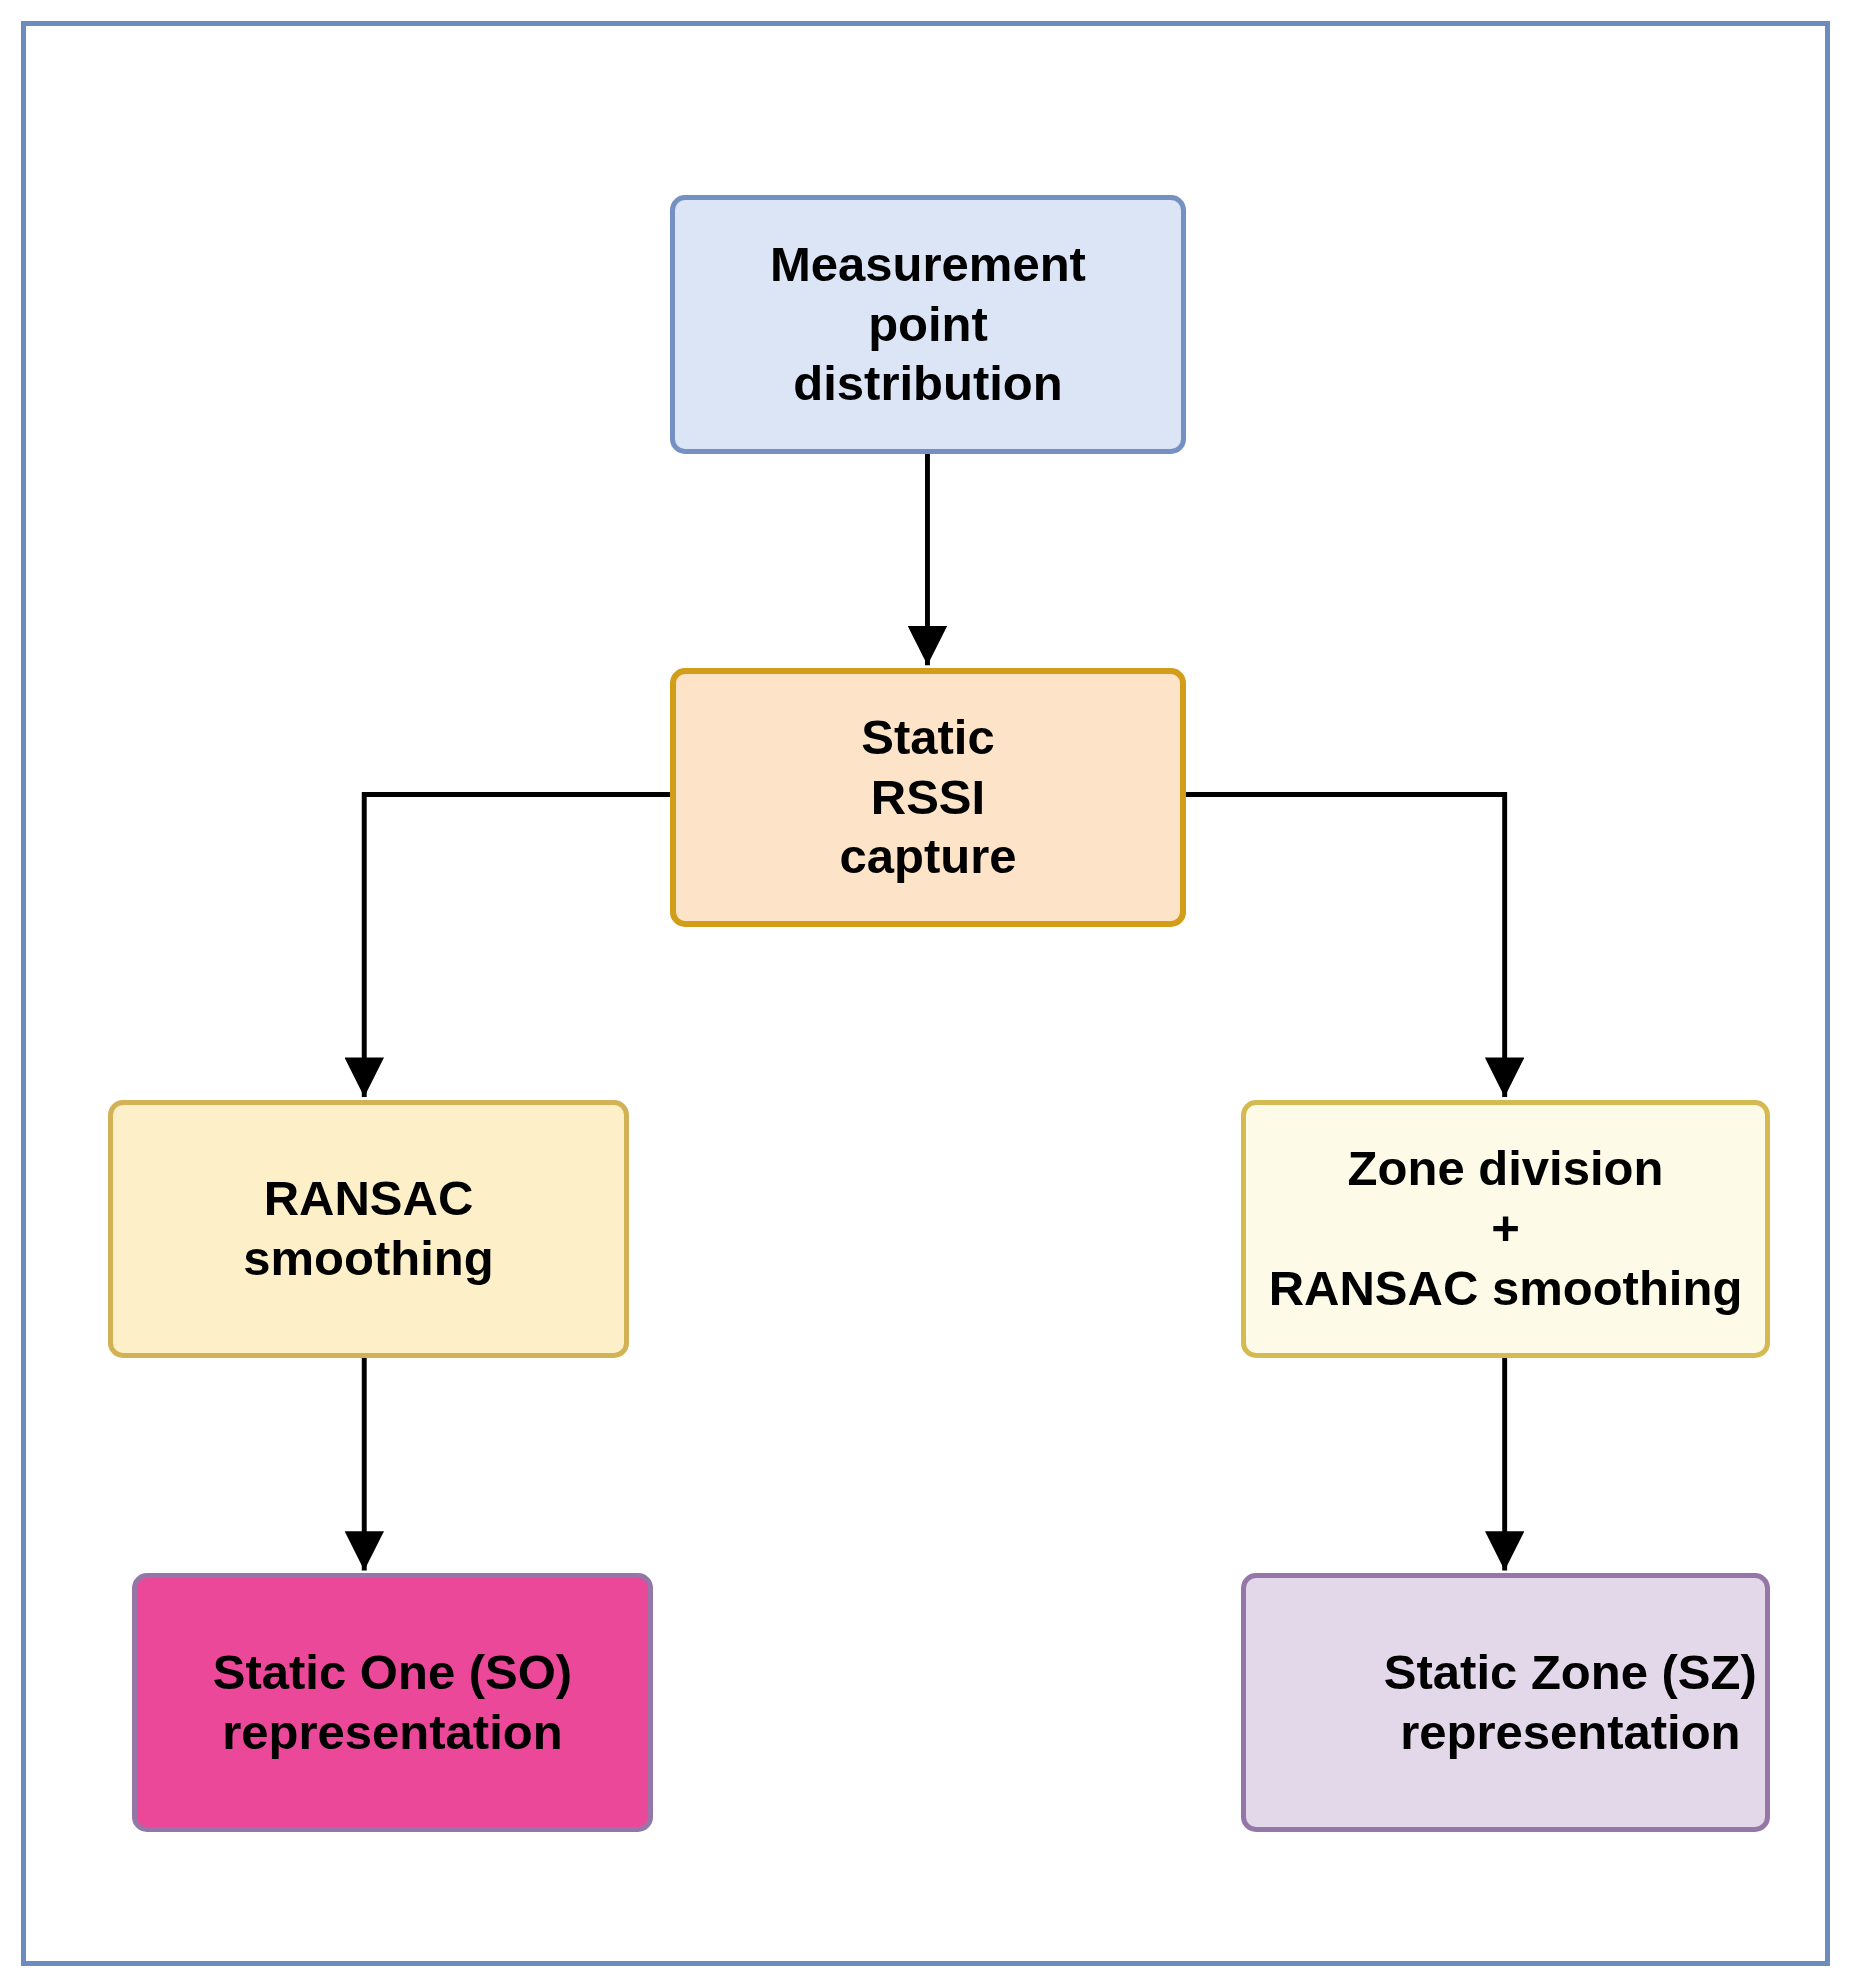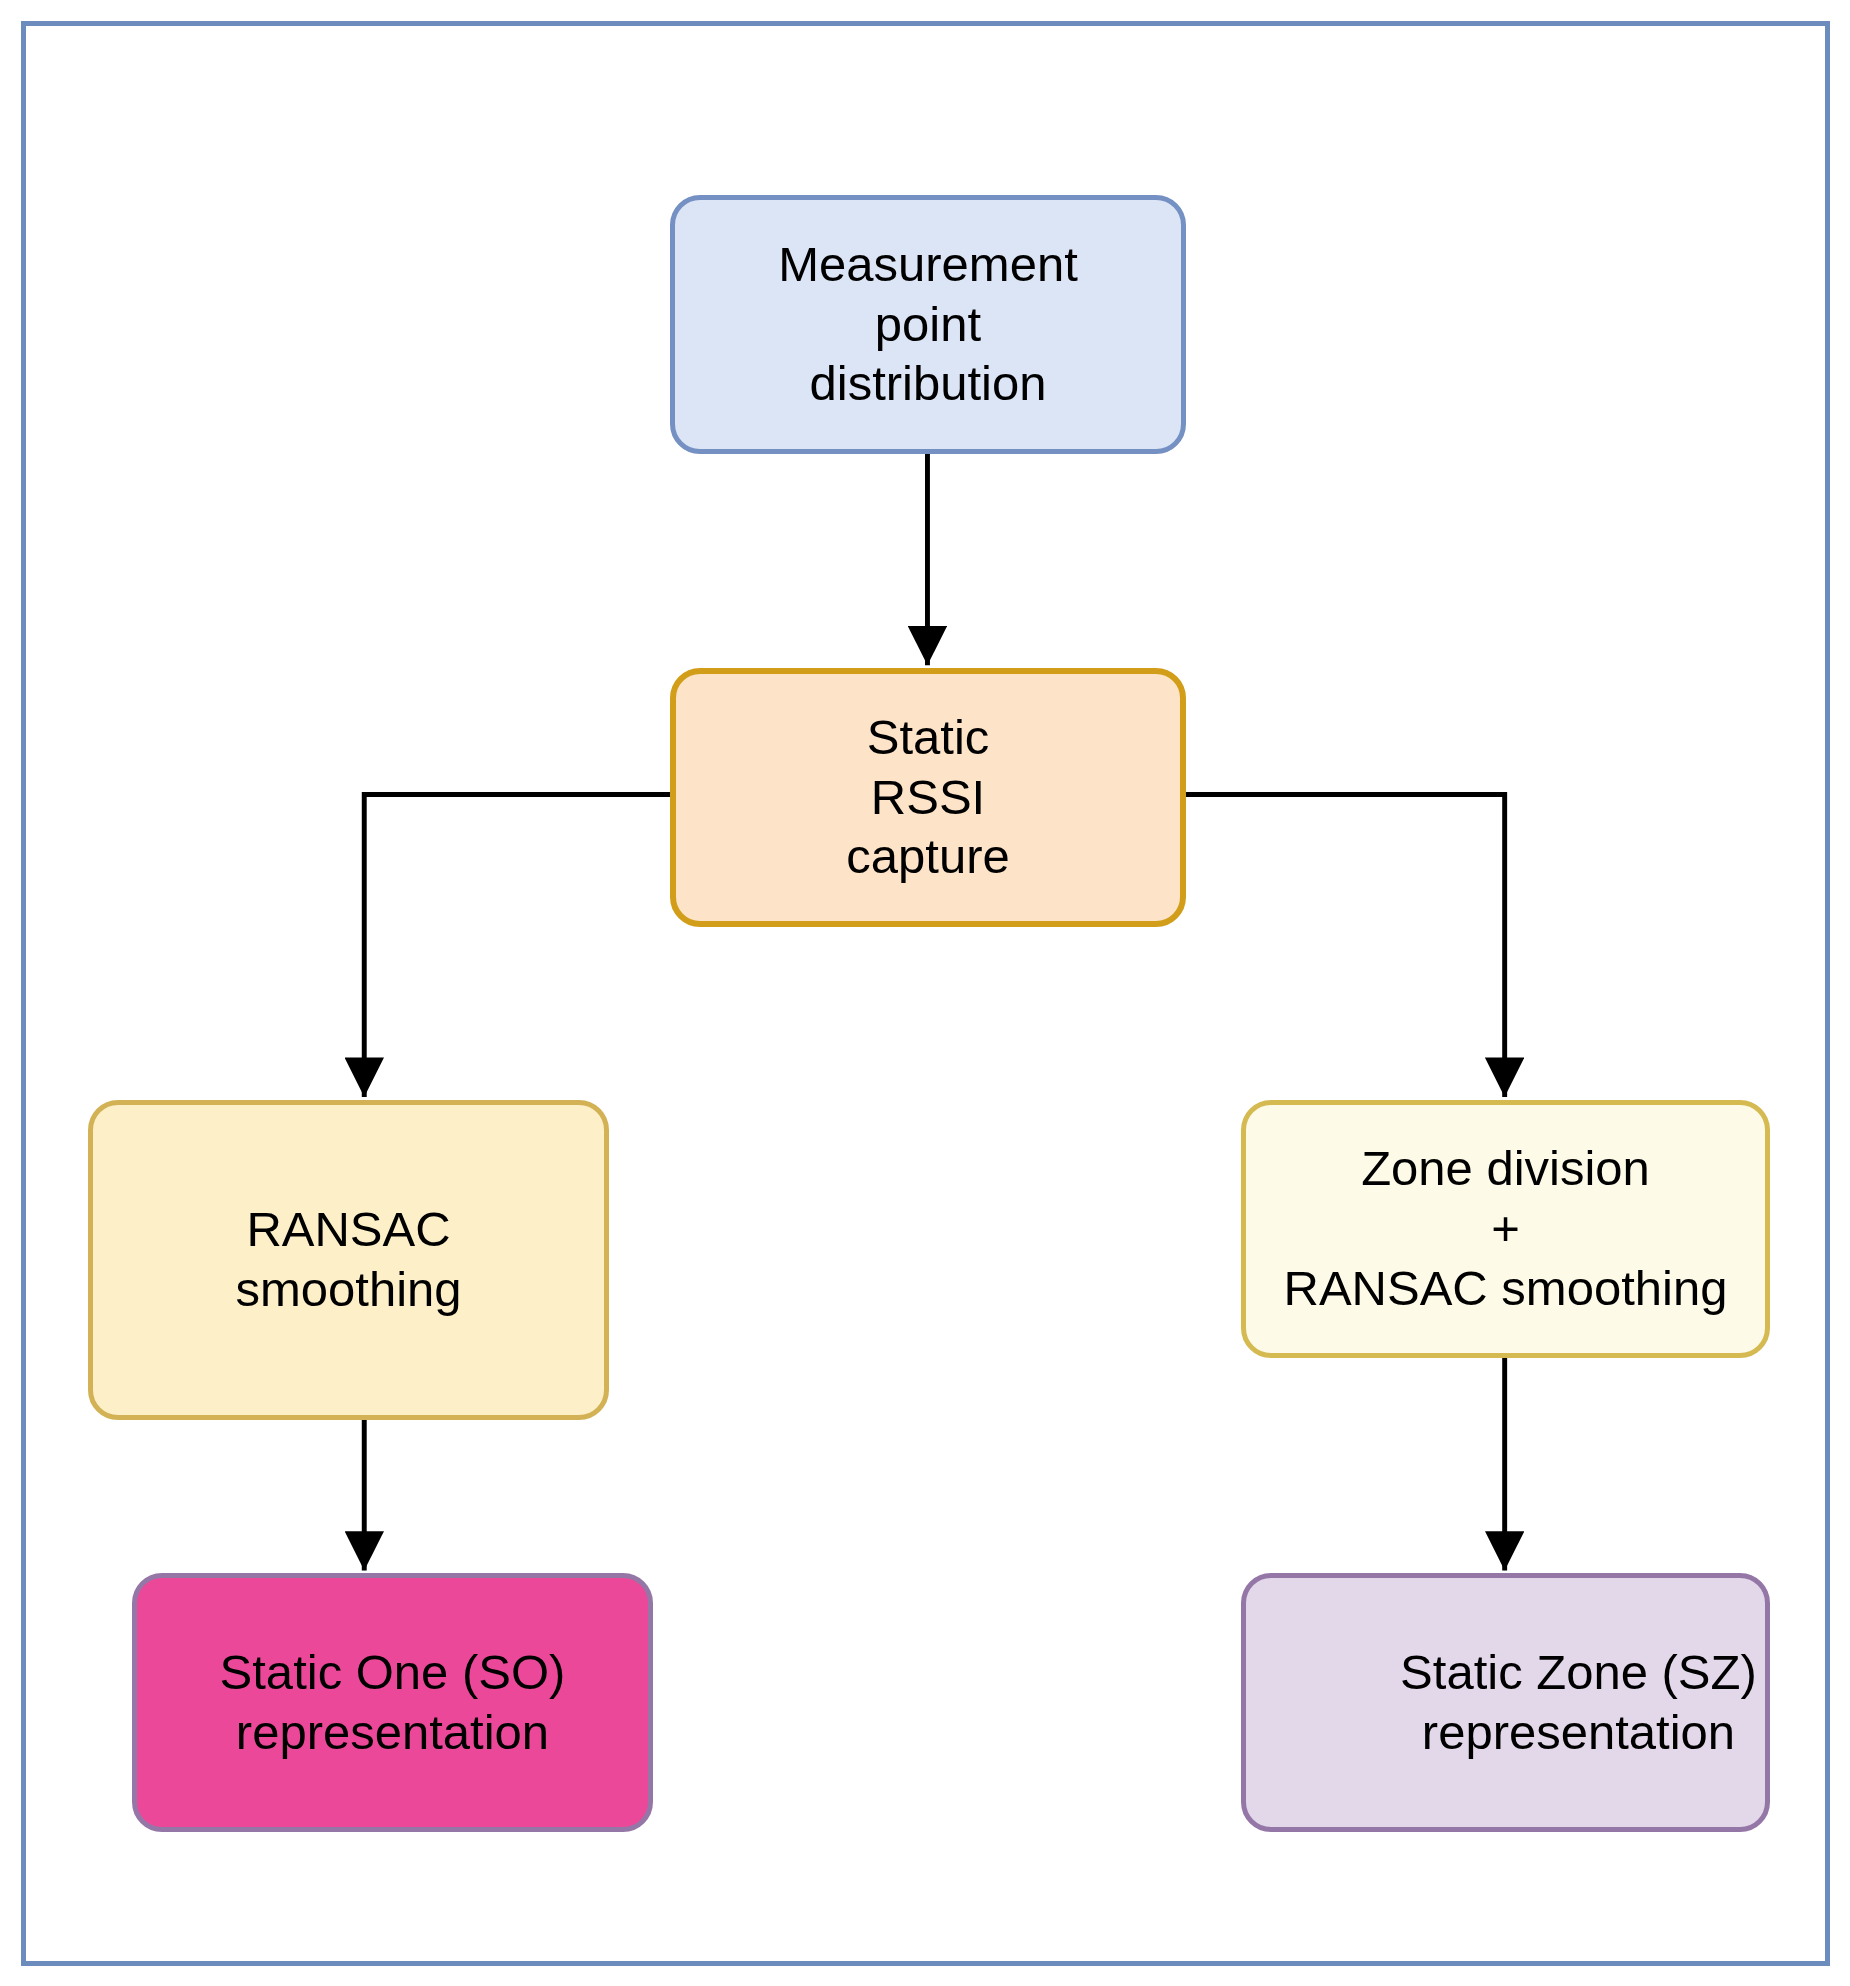--- a/index.html
+++ b/index.html
@@ -48,36 +48,37 @@
     left: 0;
     top: 0;
     width: 1850px;
     height: 1986px;
     pointer-events: none;
   }
   .node {
     position: absolute;
     box-sizing: border-box;
     border: 5.8px solid;
-    border-radius: 30px;
+    border-radius: 15px;
     display: flex;
     align-items: center;
     justify-content: center;
     text-align: center;
+    font-weight: bold;
   }
   .node .node-label {
     font-size: 49px;
     line-height: 1.22;
     color: #000000;
     white-space: pre-line;
     padding: 0 8.2px;
   }
   .node-measurement { left: 670px; top: 195px;  width: 516px; height: 259px; }
   .node-rssi        { left: 670px; top: 668px;  width: 516px; height: 259px; border-width: 6.6px; }
-  .node-ransac      { left: 88px; top: 1100px; width: 521px; height: 320px; }
+  .node-ransac      { left: 108px; top: 1100px; width: 521px; height: 258px; }
   .node-zone        { left: 1241px; top: 1100px; width: 529px; height: 258px; }
   .node-static-one  { left: 104px; top: 1573px; width: 521px; height: 259px; }
   .node-static-zone { left: 1241px; top: 1573px; width: 529px; height: 259px; justify-content: flex-end; }
 </style>
 </head>
 <body>
 
 <div class="canvas">
 
   <div class="frame"></div>

